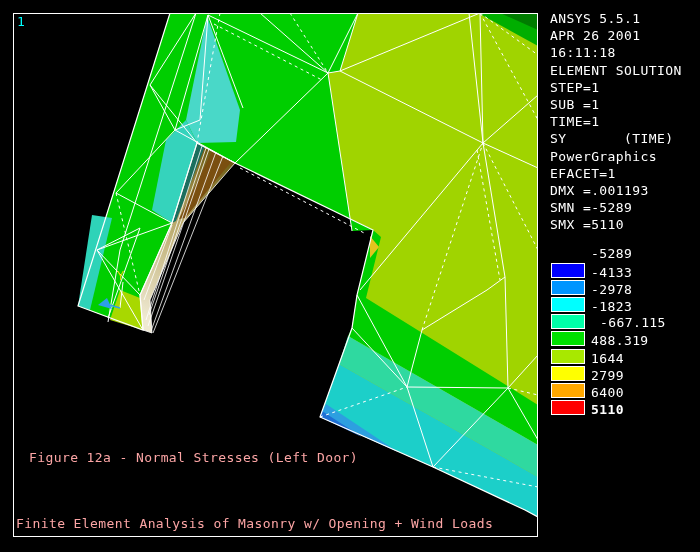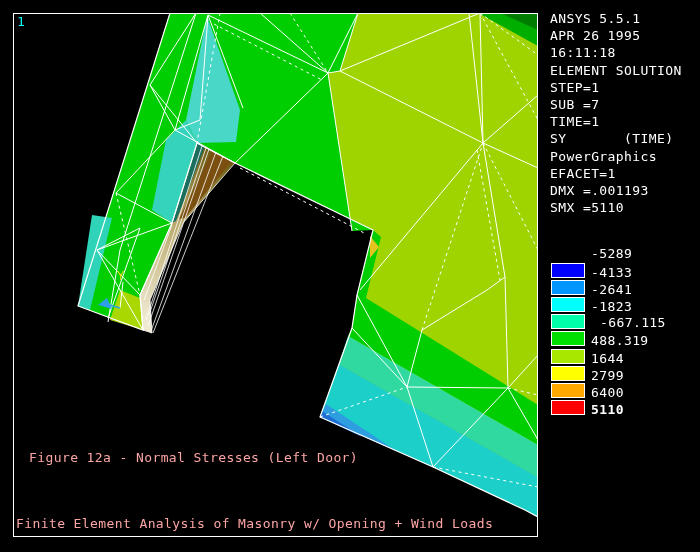--- a/index.html
+++ b/index.html
@@ -118,28 +118,28 @@
         <line x1="123" y1="282" x2="120" y2="308" stroke="#ffffff" stroke-width="1"></line>
         <line x1="120" y1="308" x2="106" y2="304" stroke="#2e9fe8" stroke-width="1.5"></line>
         <polygon points="98,305 112,309 107,298" fill="#2e9fe8"></polygon>
         <text x="117" y="280" fill="#d2d200" font-size="12" font-family="DejaVu Sans Mono, Liberation Mono, monospace">Y</text>
       </g>
     <rect x="13.5" y="13.5" width="524" height="523" fill="none" stroke="#ffffff" stroke-width="1"></rect>
   </svg>
 
   <div id="plot-number">1</div>
 
-  <div id="sidebar"><div>ANSYS 5.5.1</div><div>APR 26 1995</div><div>16:11:18</div><div>ELEMENT SOLUTION</div><div>STEP=1</div><div>SUB =7</div><div>TIME=1</div><div>SY       (TIME)</div><div>PowerGraphics</div><div>EFACET=1</div><div>DMX =.001193</div><div>SMX =5110</div></div>
+  <div id="sidebar"><div>ANSYS 5.5.1</div><div>APR 26 2001</div><div>16:11:18</div><div>ELEMENT SOLUTION</div><div>STEP=1</div><div>SUB =1</div><div>TIME=1</div><div>SY       (TIME)</div><div>PowerGraphics</div><div>EFACET=1</div><div>DMX =.001193</div><div>SMN =-5289</div><div>SMX =5110</div></div>
 
   <div id="legend">
       <div class="lg-label" style="top: 246px;">-5289</div>
       <div class="lg-box" style="top: 263px; background: rgb(0, 0, 255);"></div>
       <div class="lg-label" style="top: 265px;">-4133</div>
       <div class="lg-box" style="top: 280.1px; background: rgb(0, 149, 255);"></div>
-      <div class="lg-label" style="top: 282.1px;">-2641</div>
+      <div class="lg-label" style="top: 282.1px;">-2978</div>
       <div class="lg-box" style="top: 297.2px; background: rgb(0, 255, 255);"></div>
       <div class="lg-label" style="top: 299.2px;">-1823</div>
       <div class="lg-box" style="top: 314.3px; background: rgb(0, 255, 168);"></div>
       <div class="lg-label" style="top: 315px; margin-left: 9px;">-667.115</div>
       <div class="lg-box" style="top: 331.4px; background: rgb(0, 224, 0);"></div>
       <div class="lg-label" style="top: 333.4px;">488.319</div>
       <div class="lg-box" style="top: 348.5px; background: rgb(168, 232, 0);"></div>
       <div class="lg-label" style="top: 350.5px;">1644</div>
       <div class="lg-box" style="top: 365.6px; background: rgb(255, 255, 0);"></div>
       <div class="lg-label" style="top: 367.6px;">2799</div>

